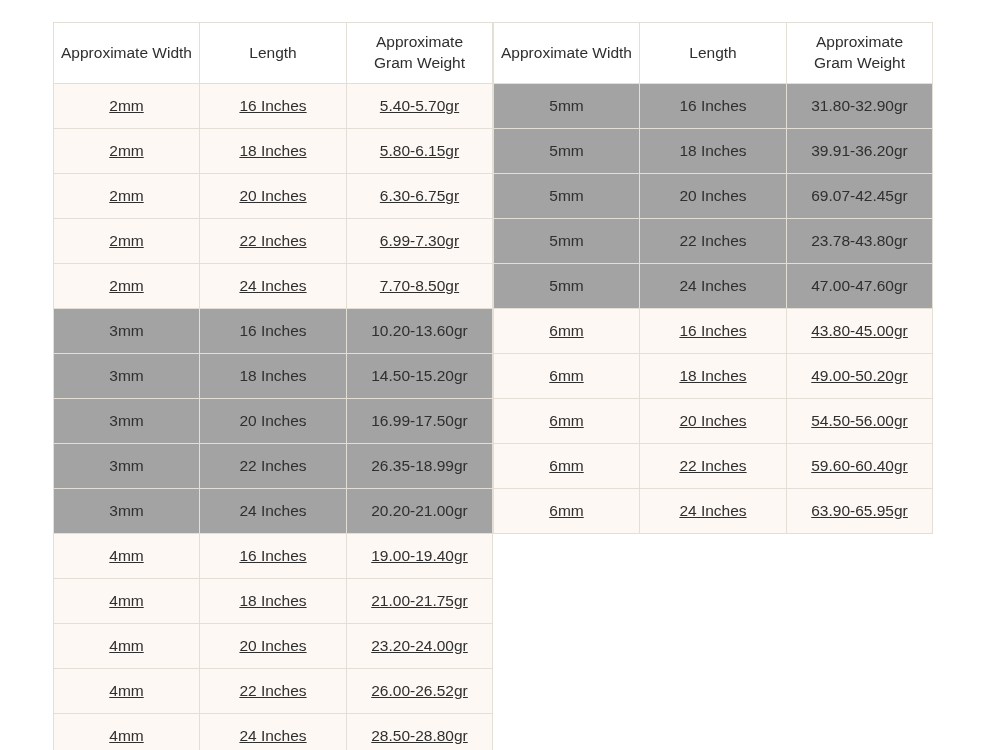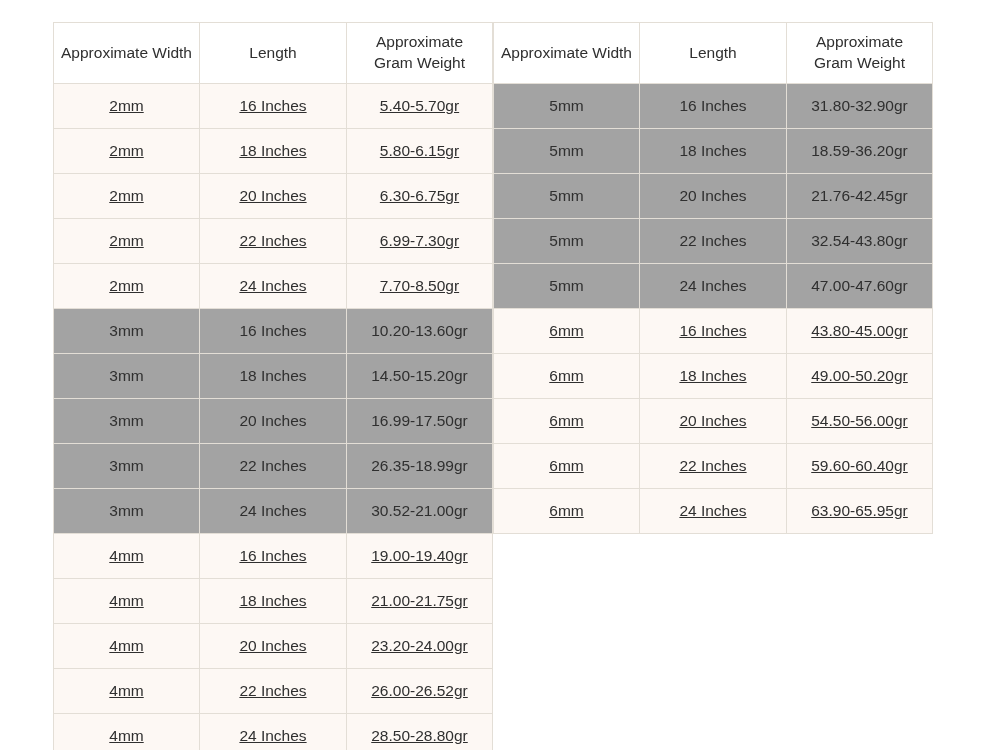--- a/index.html
+++ b/index.html
@@ -116,21 +116,21 @@
           <td>16.99-17.50gr</td>
         </tr>
         <tr class="rw-1">
           <td>3mm</td>
           <td>22 Inches</td>
           <td>26.35-18.99gr</td>
         </tr>
         <tr class="rw-1">
           <td>3mm</td>
           <td>24 Inches</td>
-          <td>30.52-21.00gr</td>
+          <td>20.20-21.00gr</td>
         </tr>
         <tr class="rw-0">
           <td>4mm</td>
           <td>16 Inches</td>
           <td>19.00-19.40gr</td>
         </tr>
         <tr class="rw-0">
           <td>4mm</td>
           <td>18 Inches</td>
           <td>21.00-21.75gr</td>
@@ -164,31 +164,31 @@
       </thead>
       <tbody>
         <tr class="rw-1">
           <td>5mm</td>
           <td>16 Inches</td>
           <td>31.80-32.90gr</td>
         </tr>
         <tr class="rw-1">
           <td>5mm</td>
           <td>18 Inches</td>
-          <td>18.59-36.20gr</td>
-        </tr>
-        <tr class="rw-1">
-          <td>5mm</td>
-          <td>20 Inches</td>
-          <td>21.76-42.45gr</td>
-        </tr>
-        <tr class="rw-1">
-          <td>5mm</td>
-          <td>22 Inches</td>
-          <td>32.54-43.80gr</td>
+          <td>39.91-36.20gr</td>
+        </tr>
+        <tr class="rw-1">
+          <td>5mm</td>
+          <td>20 Inches</td>
+          <td>69.07-42.45gr</td>
+        </tr>
+        <tr class="rw-1">
+          <td>5mm</td>
+          <td>22 Inches</td>
+          <td>23.78-43.80gr</td>
         </tr>
         <tr class="rw-1">
           <td>5mm</td>
           <td>24 Inches</td>
           <td>47.00-47.60gr</td>
         </tr>
         <tr class="rw-0">
           <td>6mm</td>
           <td>16 Inches</td>
           <td>43.80-45.00gr</td>

